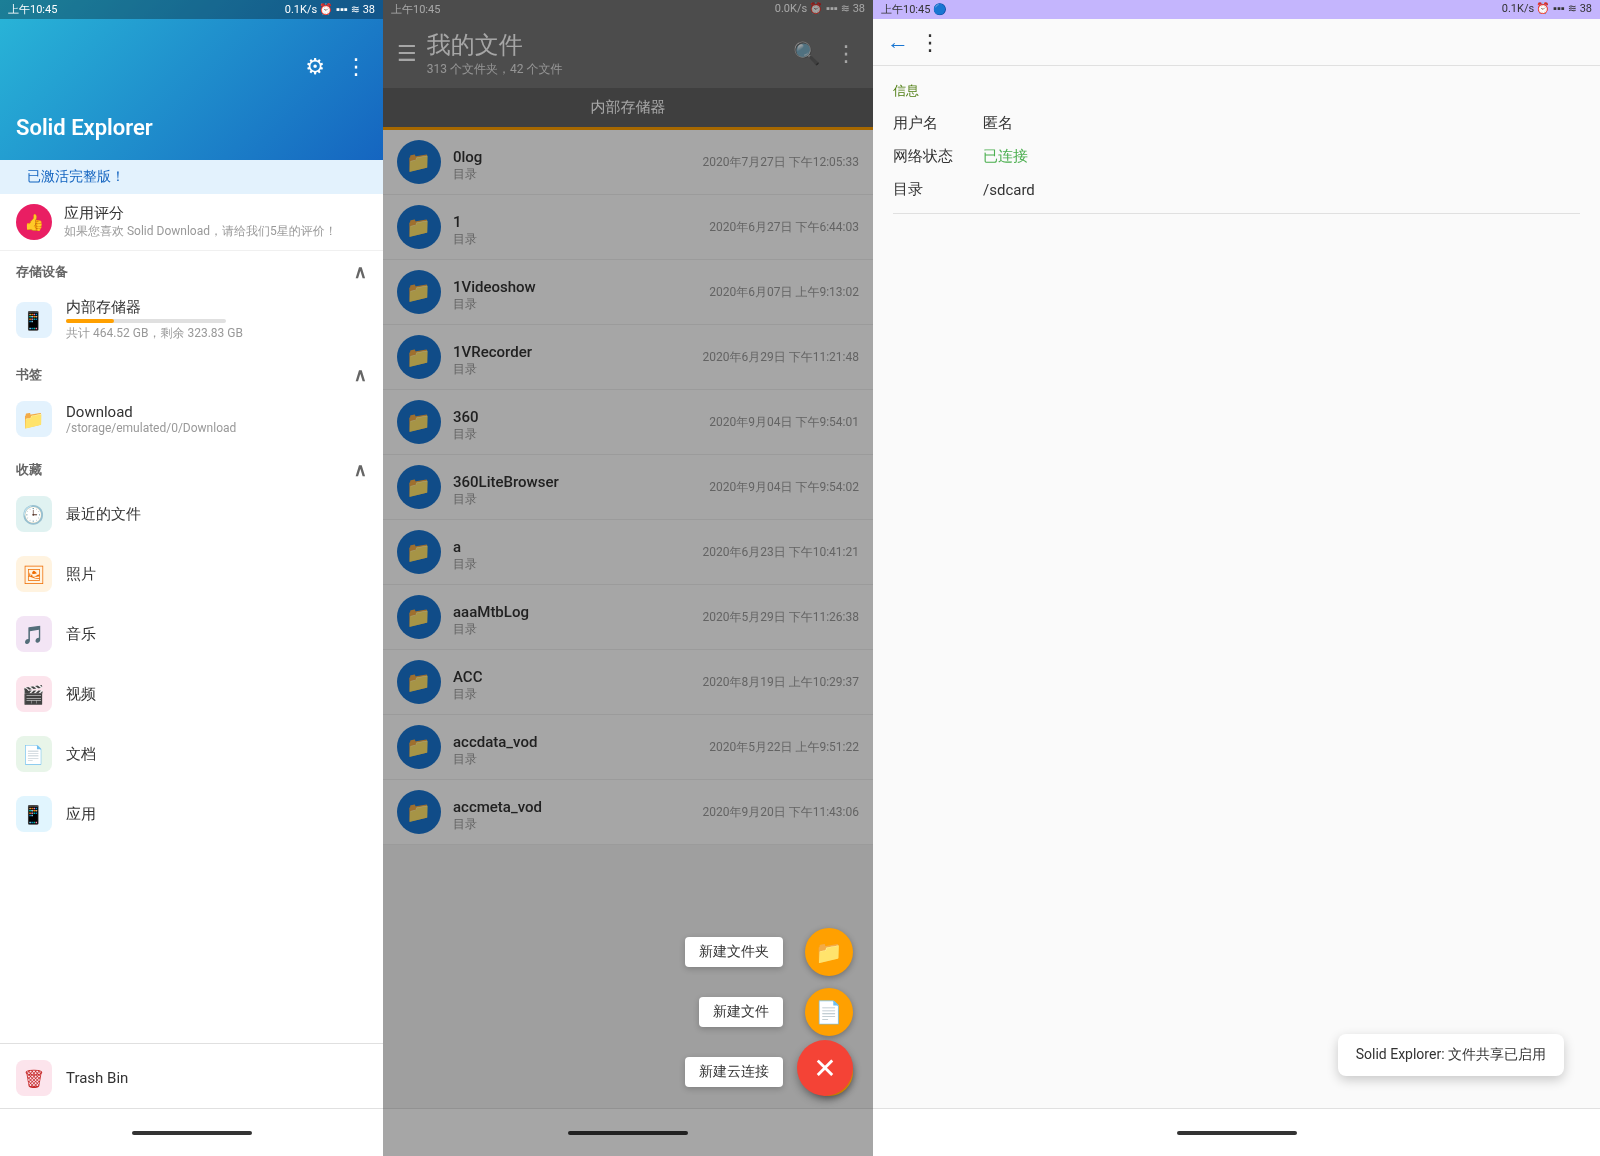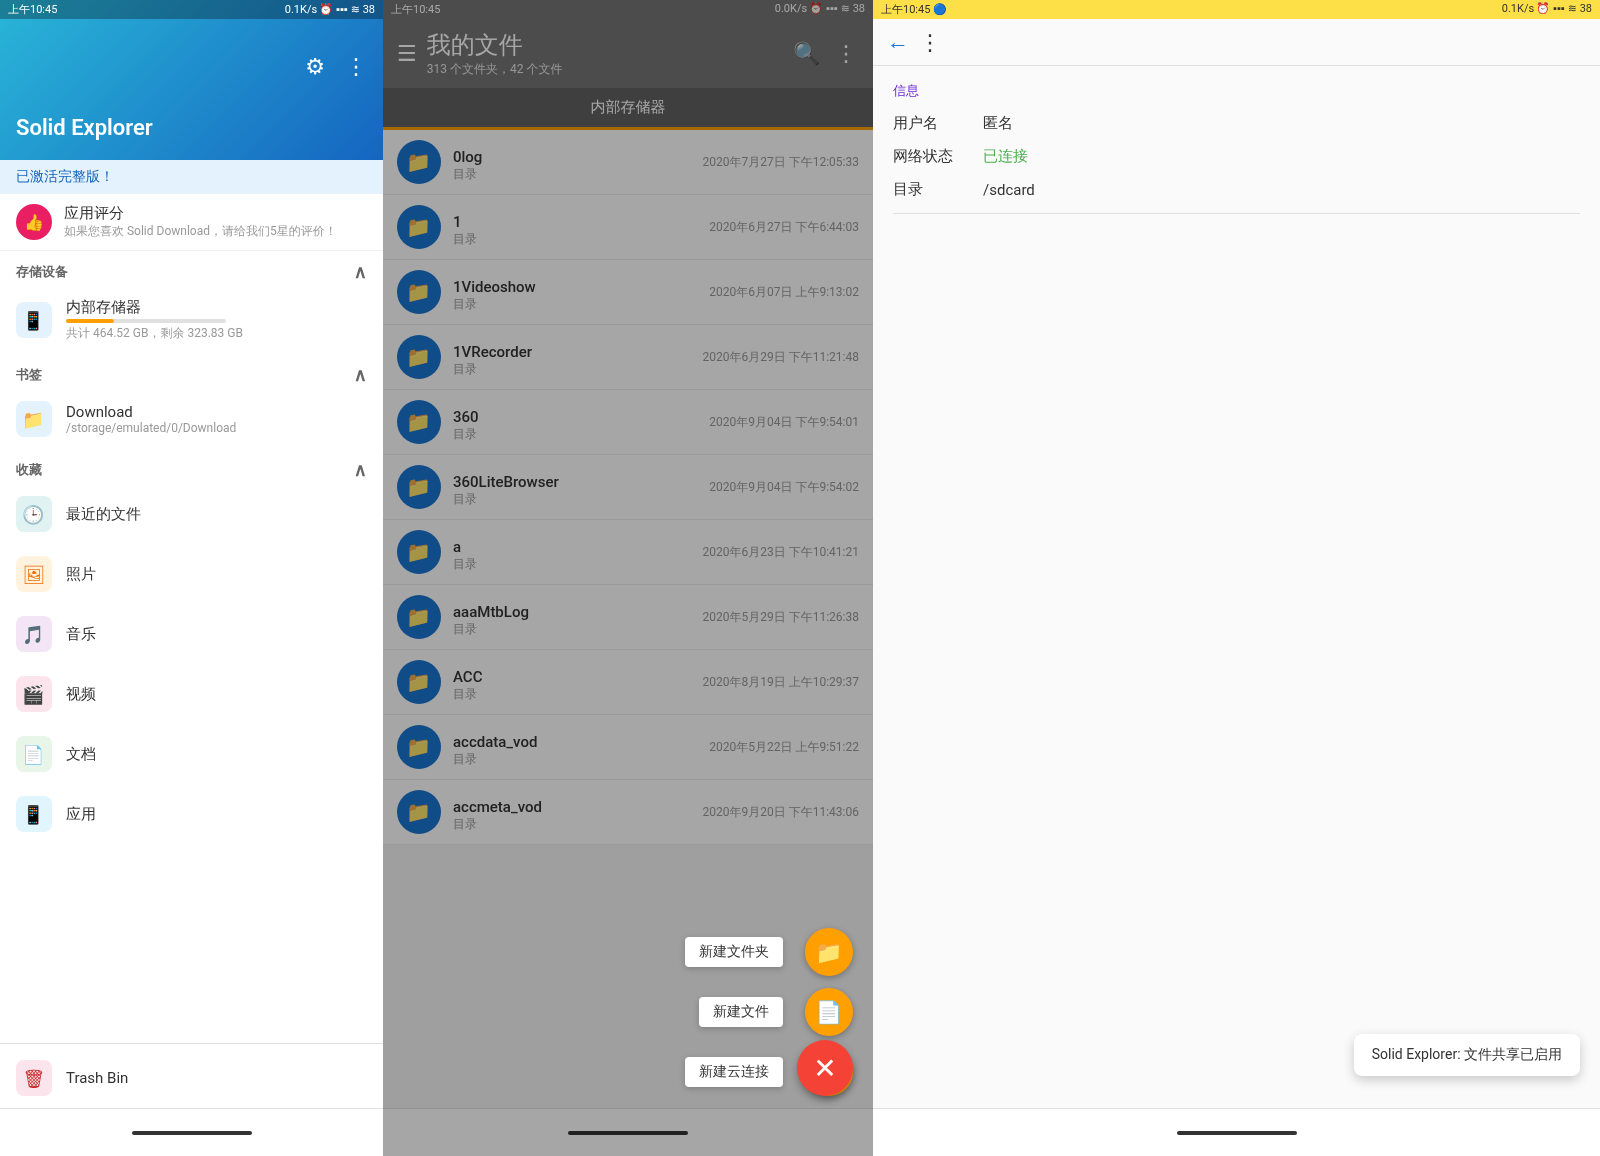--- a/index.html
+++ b/index.html
@@ -72,21 +72,21 @@
       display: flex;
       justify-content: space-between;
       position: absolute;
       top: 0; left: 0; right: 0;
     }
 
     .activated-banner {
       background: #e3f2fd;
       color: #1565c0;
       font-size: 14px;
-      padding: 8px 16px;
+      padding: 8px 27px;
       font-weight: 500;
     }
 
     .rating-item {
       display: flex;
       align-items: center;
       gap: 12px;
       padding: 10px 16px;
       border-bottom: 1px solid #f0f0f0;
     }
@@ -352,21 +352,21 @@
     
     .panel-ftp {
       flex: 1;
       height: 1156px;
       background: #fafafa;
       display: flex;
       flex-direction: column;
     }
 
     .ftp-status-bar {
-      background: #fde047;
+      background: #c4b5fd;
       color: #333;
       font-size: 11px;
       padding: 2px 8px;
       display: flex;
       justify-content: space-between;
     }
 
     .ftp-toolbar {
       background: #fafafa;
       padding: 10px 14px;
@@ -396,21 +396,21 @@
     }
 
     .ftp-content {
       flex: 1;
       padding: 16px 20px;
       overflow-y: auto;
     }
 
     .info-section-title {
       font-size: 13px;
-      color: #6d28d9;
+      color: #4d7c0f;
       margin-bottom: 14px;
       font-weight: 500;
     }
 
     .info-row {
       display: flex;
       align-items: center;
       margin-bottom: 14px;
     }
 
@@ -478,21 +478,21 @@
       border-top: 1px solid #e0e0e0;
       display: flex;
       align-items: center;
       justify-content: center;
     }
 
     
     .notification-toast {
       position: absolute;
       bottom: 80px;
-      right: 20px;
+      right: 36px;
       background: white;
       border-radius: 8px;
       padding: 12px 18px;
       box-shadow: 0 4px 12px rgba(0,0,0,0.2);
       font-size: 14px;
       color: #333;
       z-index: 50;
       max-width: 260px;
     }
 

